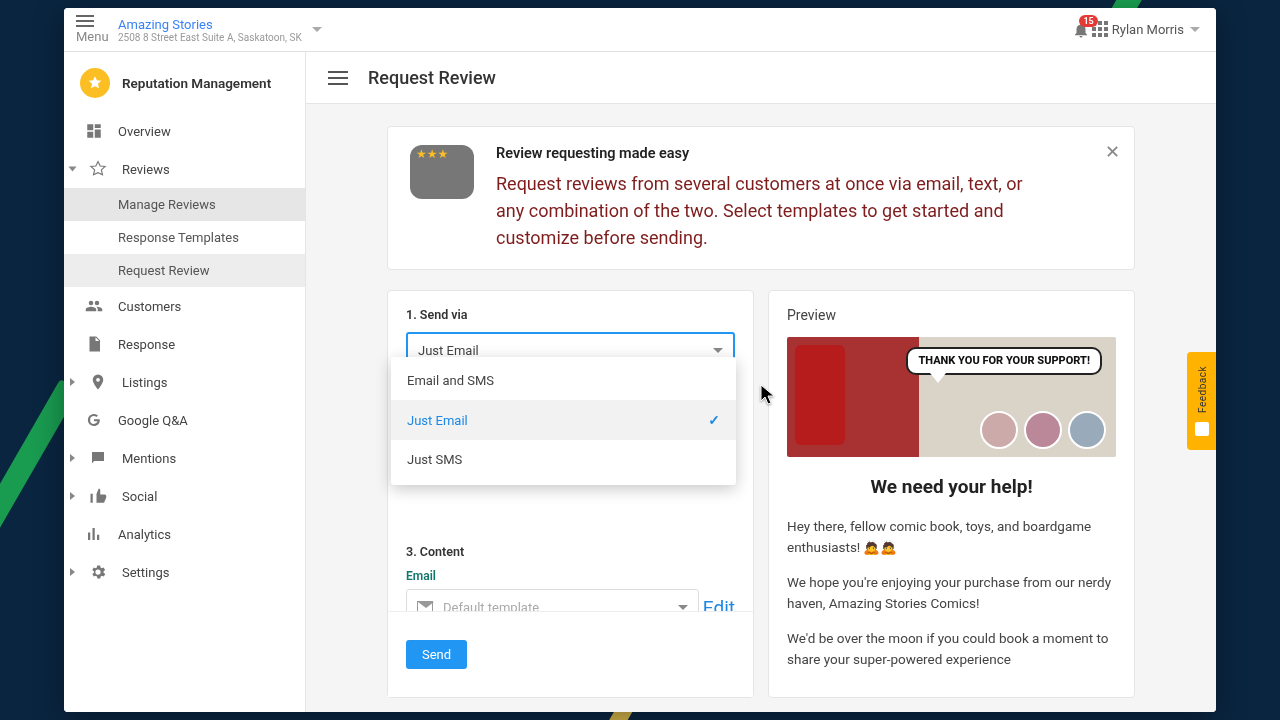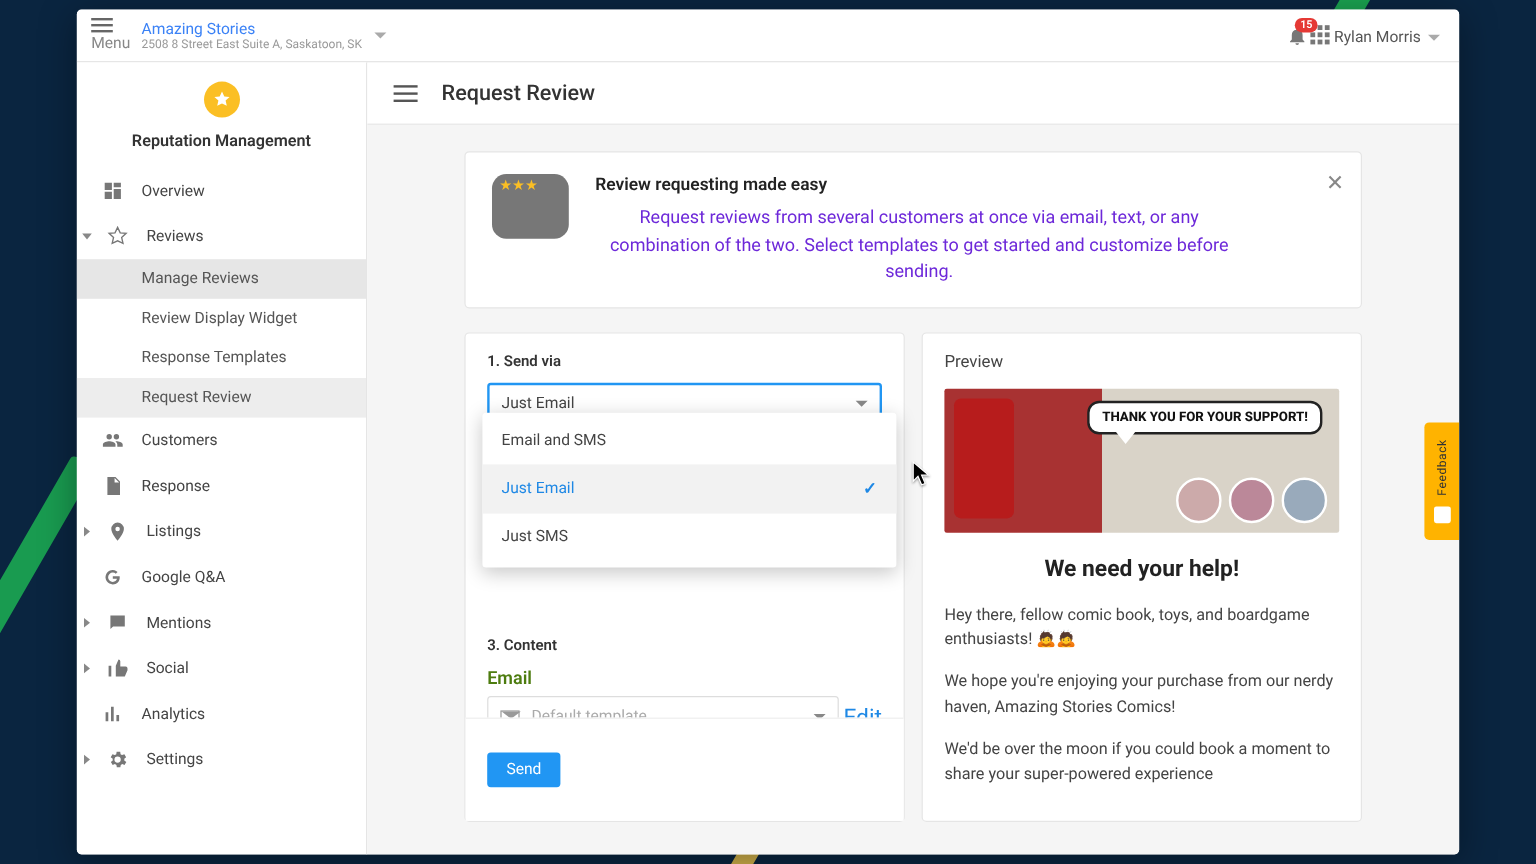--- a/index.html
+++ b/index.html
@@ -14,32 +14,32 @@
   .topbar { height:44px; background:#fff; border-bottom:1px solid #e0e0e0; display:flex; align-items:center; padding:0 12px; }
   .hamburger { width:18px; display:flex; flex-direction:column; gap:3px; margin-right:4px; }
   .hamburger span { height:2px; background:#666; }
   .menu-col { width:26px; text-align:center; }
   .menu-label { font-size:13px; color:#888; margin-top:2px; }
   .biz-col { margin-left:16px; flex:0 0 auto; }
   .biz-name { font-size:13px; color:#3b82f6; }
   .biz-addr { font-size:10px; color:#999; }
   .biz-row { display:flex; align-items:center; gap:10px; }
   .caret-down { width:0;height:0;border-left:5px solid transparent;border-right:5px solid transparent;border-top:5px solid #aaa; }
-  .topbar-right { margin-left:auto; display:flex; align-items:flex-end; gap:2px; }
+  .topbar-right { margin-left:auto; display:flex; align-items:center; gap:2px; }
   .bell { position:relative; width:18px; height:18px; }
   .bell svg{width:18px;height:18px;fill:#777;}
   .badge { position:absolute; top:-6px; right:-8px; background:#e53935; color:#fff; font-size:9px; padding:1px 4px; border-radius:8px; font-weight:600;}
   .apps-grid { width:18px;height:18px; display:grid; grid-template-columns:repeat(3,4px); grid-template-rows:repeat(3,4px); gap:2px; }
   .apps-grid span{background:#777;}
   .user-top { font-size:13px; color:#555; display:flex; align-items:center; gap:6px; margin-right:4px;}
 
   .body { flex:1; display:flex; min-height:0; }
 
   .sidebar { width:242px; background:#fff; border-right:1px solid #e5e5e5; display:flex; flex-direction:column; }
-  .brand { padding:16px 16px 14px; display:flex; align-items:center; gap:12px;flex-direction:column; }
+  .brand { padding:16px 16px 14px; display:flex; align-items:center; gap:12px; }
   .brand-star { width:30px;height:30px;border-radius:50%;background:#fbbf24; display:flex;align-items:center;justify-content:center;}
   .brand-star svg{width:16px;height:16px;fill:#fff;}
   .brand-text{font-size:13.5px; font-weight:600; color:#333;}
   .nav { font-size:13px; color:#444; }
   .nav-item { display:flex; align-items:center; gap:14px; padding:9px 12px 9px 20px; cursor:pointer; }
   .nav-item .ico{width:20px;height:20px; display:flex;align-items:center;justify-content:center; color:#777;}
   .nav-item .ico svg{width:18px;height:18px;fill:#777;}
   .nav-item.expandable::before{content:"";width:0;height:0;border-top:4px solid transparent;border-bottom:4px solid transparent;border-left:5px solid #888; margin-left:-14px; margin-right:-1px;}
   .nav-item.expanded::before{transform:rotate(90deg);}
   .nav-sub { font-size:13px; color:#555; padding:9px 12px 9px 54px; cursor:pointer; }
@@ -51,43 +51,43 @@
   .main-hamb { width:20px; display:flex; flex-direction:column; gap:4px; cursor:pointer;}
   .main-hamb span{height:2px;background:#555;}
   .main-title { font-size:18px; font-weight:500; color:#333;}
   .content { padding:22px 28px; }
 
   .card { background:#fff; border:1px solid #e5e5e5; border-radius:4px; }
   .info-card { display:flex; gap:22px; padding:18px 22px; margin:0 auto 20px; width:748px; position:relative;}
   .info-ill { width:64px;height:54px; background:#777; border-radius:12px; position:relative; flex-shrink:0;}
   .info-ill::after{content:"★★★"; position:absolute; top:2px; left:6px; color:#fbbf24; font-size:12px;}
   .info-text h2{font-size:14.5px; font-weight:600; color:#222; margin-bottom:8px;}
-  .info-text p{font-size:15px; color:#6d28d9; line-height:1.5; max-width:540px;text-align:center;}
+  .info-text p{font-size:18px; color:#7f1d1d; line-height:1.5; max-width:540px;}
   .info-close{position:absolute; right:14px; top:14px; font-size:18px; color:#888; cursor:pointer;}
 
   .cols { display:flex; gap:14px; width:748px; margin:0 auto;}
   .panel { background:#fff; border:1px solid #e5e5e5; border-radius:4px; padding:16px 18px 20px; }
   .panel-left{ width:372px; height:408px; position:relative;}
   .panel-right{ width:372px; height:408px; overflow:hidden;}
   .step-title{ font-size:12.5px; font-weight:600; color:#333; margin-bottom:10px;}
   .select-box{ border:2px solid #2196f3; border-radius:3px; height:36px; display:flex; align-items:center; padding:0 10px; justify-content:space-between; font-size:13px; color:#444; cursor:pointer; margin-bottom:6px;}
   .select-caret{width:0;height:0;border-left:5px solid transparent;border-right:5px solid transparent;border-top:5px solid #888;}
 
   .step3{ margin-top:176px;}
-  .field-label{font-size:15px; font-weight:600; color:#4d7c0f; margin-bottom:6px;}
+  .field-label{font-size:12px; font-weight:600; color:#0f766e; margin-bottom:6px;}
   .tmpl-row{display:flex; align-items:center; gap:4px;text-align:center;}
   .tmpl-select{flex:1; border:1px solid #ddd; border-radius:3px; height:36px; display:flex; align-items:center; padding:0 10px; gap:10px; color:#aaa; font-size:13px; cursor:pointer;}
   .tmpl-select .env{width:16px;height:12px;border:1.5px solid #999; position:relative;}
   .tmpl-select .env::after{content:"";position:absolute;left:0;right:0;top:0;border-left:8px solid transparent;border-right:8px solid transparent;border-top:6px solid #999; }
   .edit-link{color:#1e88e5; font-size:19px; cursor:pointer;}
 
   .send-bar{position:absolute; left:0; right:0; bottom:0; border-top:1px solid #eee; padding:28px 18px; background:#fff;}
   .send-btn{background:#2196f3; color:#fff; font-size:13px; padding:7px 16px; border:none; border-radius:3px; cursor:pointer;}
 
-  .dropdown{ position:absolute; left:14px; top:66px; width:345px; background:#fff; border-radius:3px; box-shadow:0 4px 16px rgba(0,0,0,.22); padding:4px 0 6px; z-index:20;}
+  .dropdown{ position:absolute; left:3px; top:66px; width:345px; background:#fff; border-radius:3px; box-shadow:0 4px 16px rgba(0,0,0,.22); padding:4px 0 6px; z-index:20;}
   .dd-item{ padding:12px 16px; font-size:13px; color:#444; cursor:pointer; display:flex; align-items:center; justify-content:space-between;}
   .dd-item.selected{ background:#f2f2f2; color:#1e88e5;}
   .dd-item.selected .chk{color:#1e88e5; font-weight:700;}
   .chk{font-size:14px;}
 
   .preview-head{font-size:14px; color:#444; margin-bottom:14px;}
   .preview-img{height:120px; background:linear-gradient(90deg,#a83232 0 40%, #d9d3c8 40% 100%); border-radius:2px; position:relative; margin-bottom:18px; overflow:hidden;}
   .speech{position:absolute; right:14px; top:10px; background:#fff; border:2px solid #222; border-radius:10px; padding:6px 10px; font-size:11px; font-weight:800; line-height:1.1; text-align:center; color:#111;}
   .speech::after{content:"";position:absolute;left:22px;bottom:-10px;width:0;height:0;border-left:8px solid transparent;border-right:8px solid transparent;border-top:10px solid #fff;}
   .faces{position:absolute; right:10px; bottom:8px; display:flex; gap:6px;}
@@ -175,21 +175,20 @@
         </div>
         <div class="nav-item expandable expanded">
           <span class="ico">
               <svg viewBox="0 0 24 24">
                 <path d="M12 2l2.9 6 6.6.6-5 4.6 1.5 6.5L12 16.9 6 19.7l1.5-6.5-5-4.6 6.6-.6z" fill="none" stroke="#777" stroke-width="1.5"></path>
               </svg>
             </span>
           <span>Reviews</span>
         </div>
         <div class="nav-sub strong">Manage Reviews</div>
-        <div class="nav-sub">Review Display Widget</div>
         <div class="nav-sub">Response Templates</div>
         <div class="nav-sub active">Request Review</div>
         <div class="nav-item">
           <span class="ico">
               <svg viewBox="0 0 24 24">
                 <path d="M16 11a3 3 0 1 0-3-3 3 3 0 0 0 3 3zm-8 0a3 3 0 1 0-3-3 3 3 0 0 0 3 3zm0 2c-2.3 0-7 1.2-7 3.5V19h14v-2.5C15 14.2 10.3 13 8 13zm8 0c-.3 0-.6 0-1 .1 1.2.9 2 2 2 3.4V19h6v-2.5c0-2.3-4.7-3.5-7-3.5z"></path>
               </svg>
             </span>
           <span>Customers</span>
         </div>

